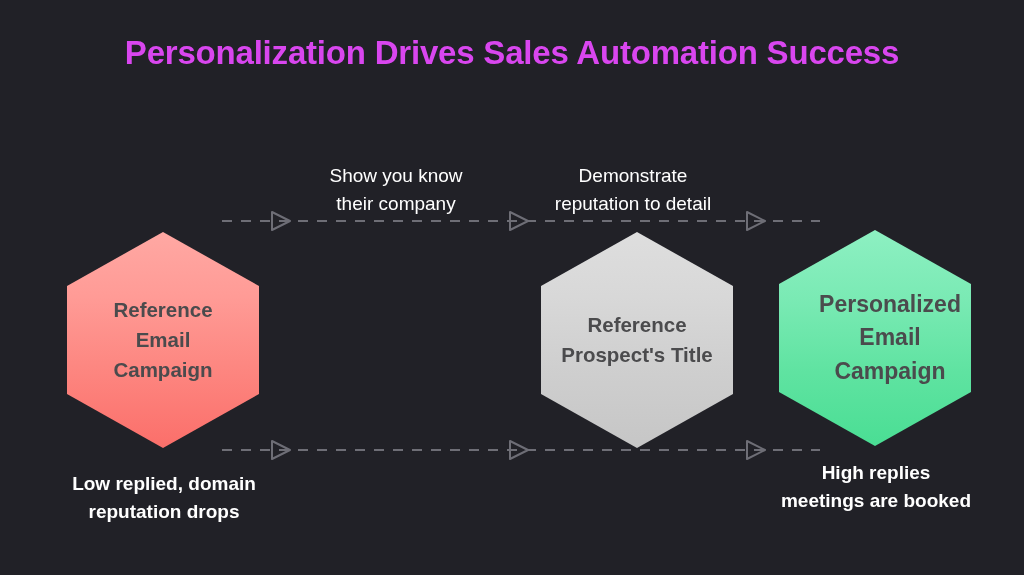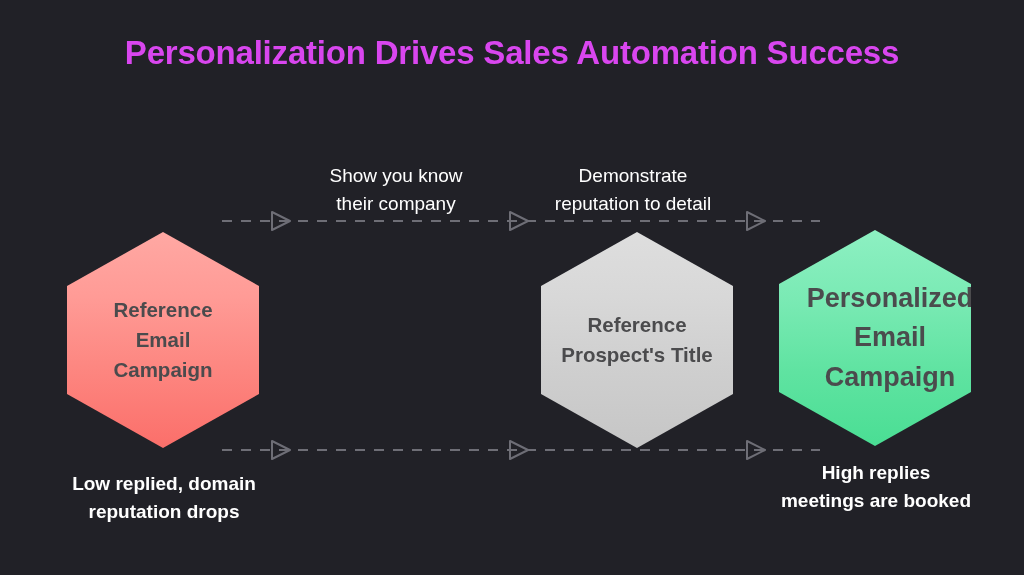--- a/index.html
+++ b/index.html
@@ -81,21 +81,21 @@
     background: linear-gradient(180deg, #dedede 0%, #d8d8d8 30%, #cfcfcf 62%, #c6c6c6 100%);
   }
   .hex-4 {
     left: 779px;
     top: 230px;
     background: linear-gradient(180deg, #8df0c2 0%, #7aeab4 32%, #5fe3a1 66%, #4ade94 100%);
   }
   .hex-2 .hex-label,
   .hex-3 .hex-label { font-size: 20.5px; }
   .hex-1 .hex-label { font-size: 20.5px; }
-  .hex-4 .hex-label { font-size: 27px; margin-left: 30px; }
+  .hex-4 .hex-label { font-size: 23px; margin-left: 30px; }
 
   
   .step-caption {
     position: absolute;
     text-align: center;
     color: #ffffff;
     font-size: 19px;
     font-weight: normal;
     line-height: 1.45;
     white-space: pre-line;

